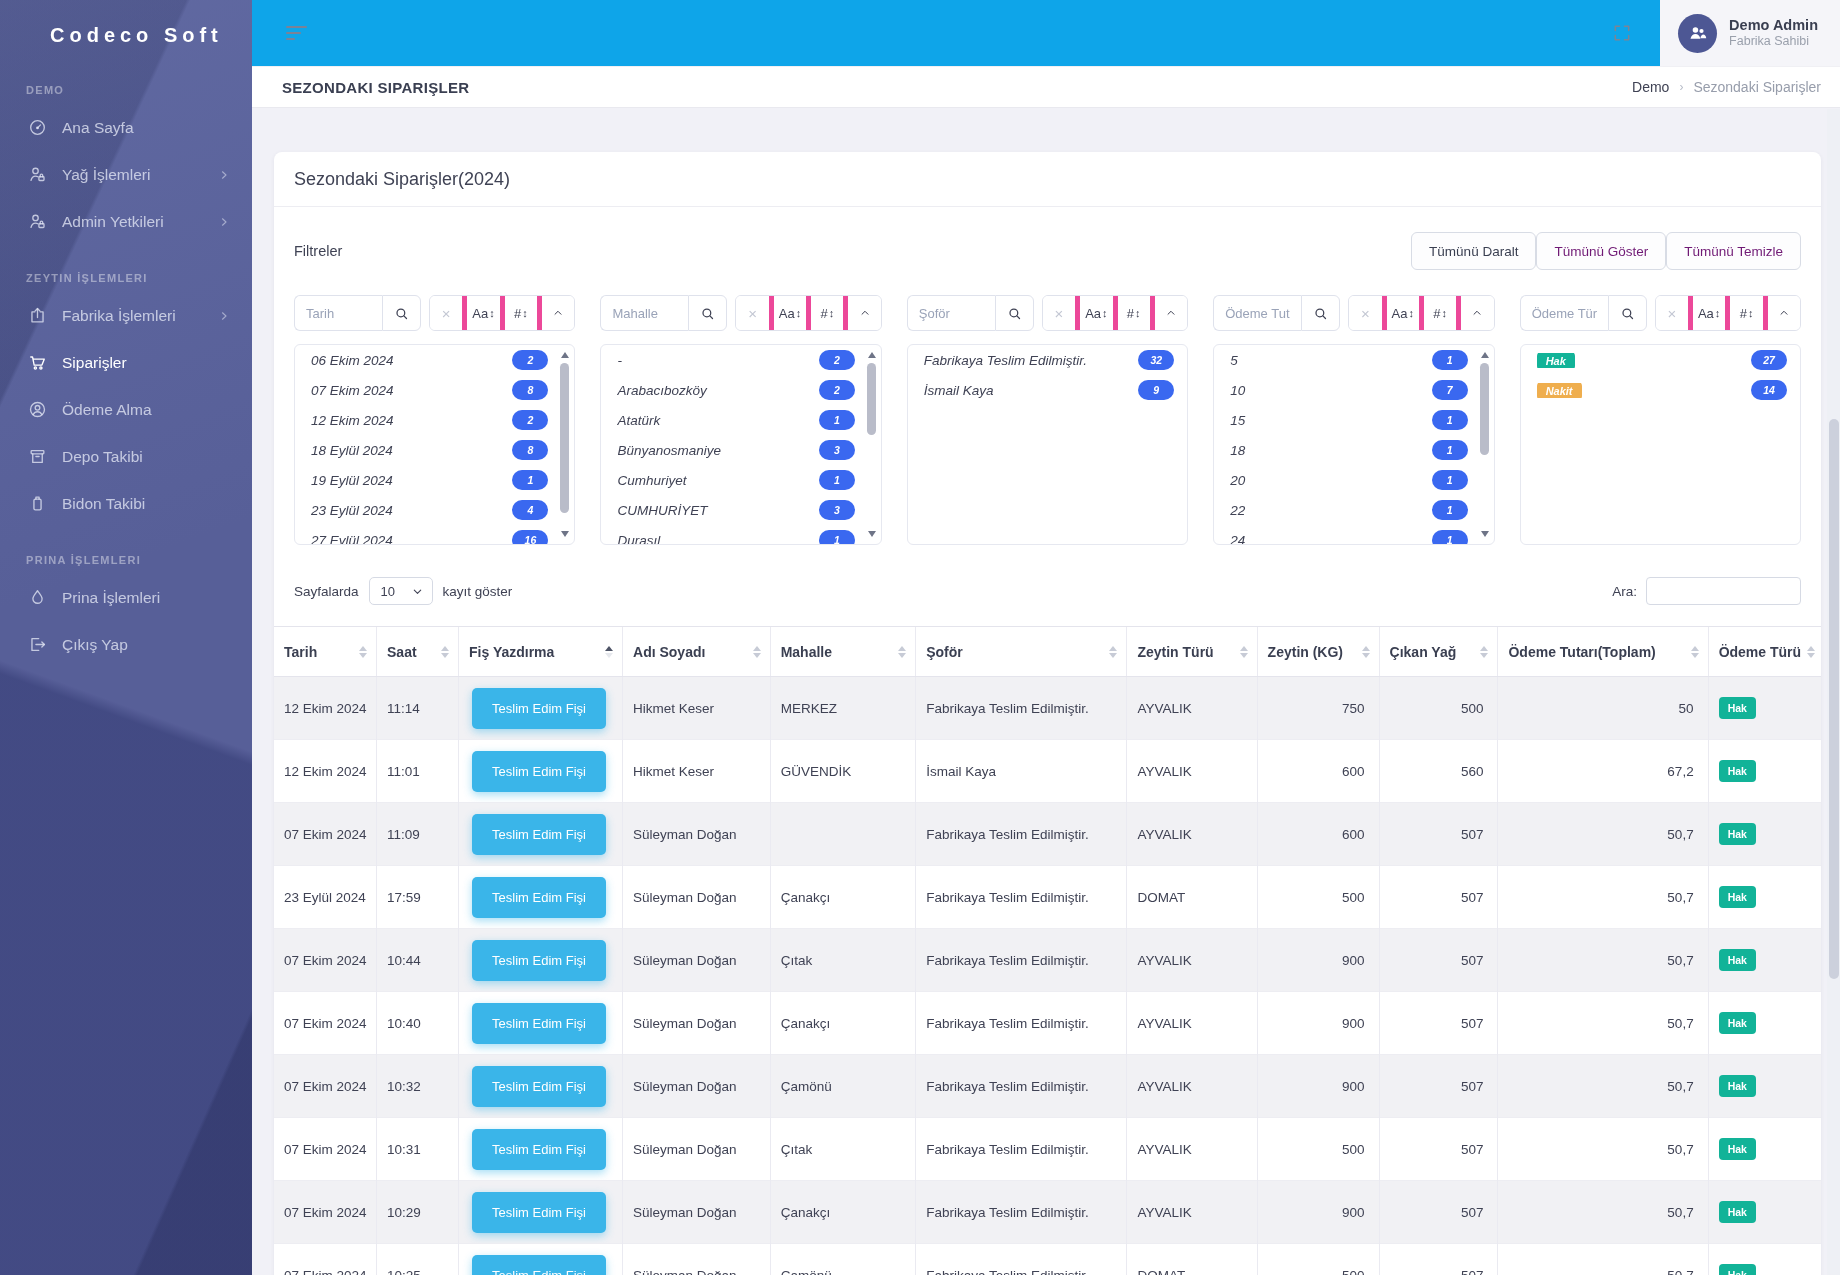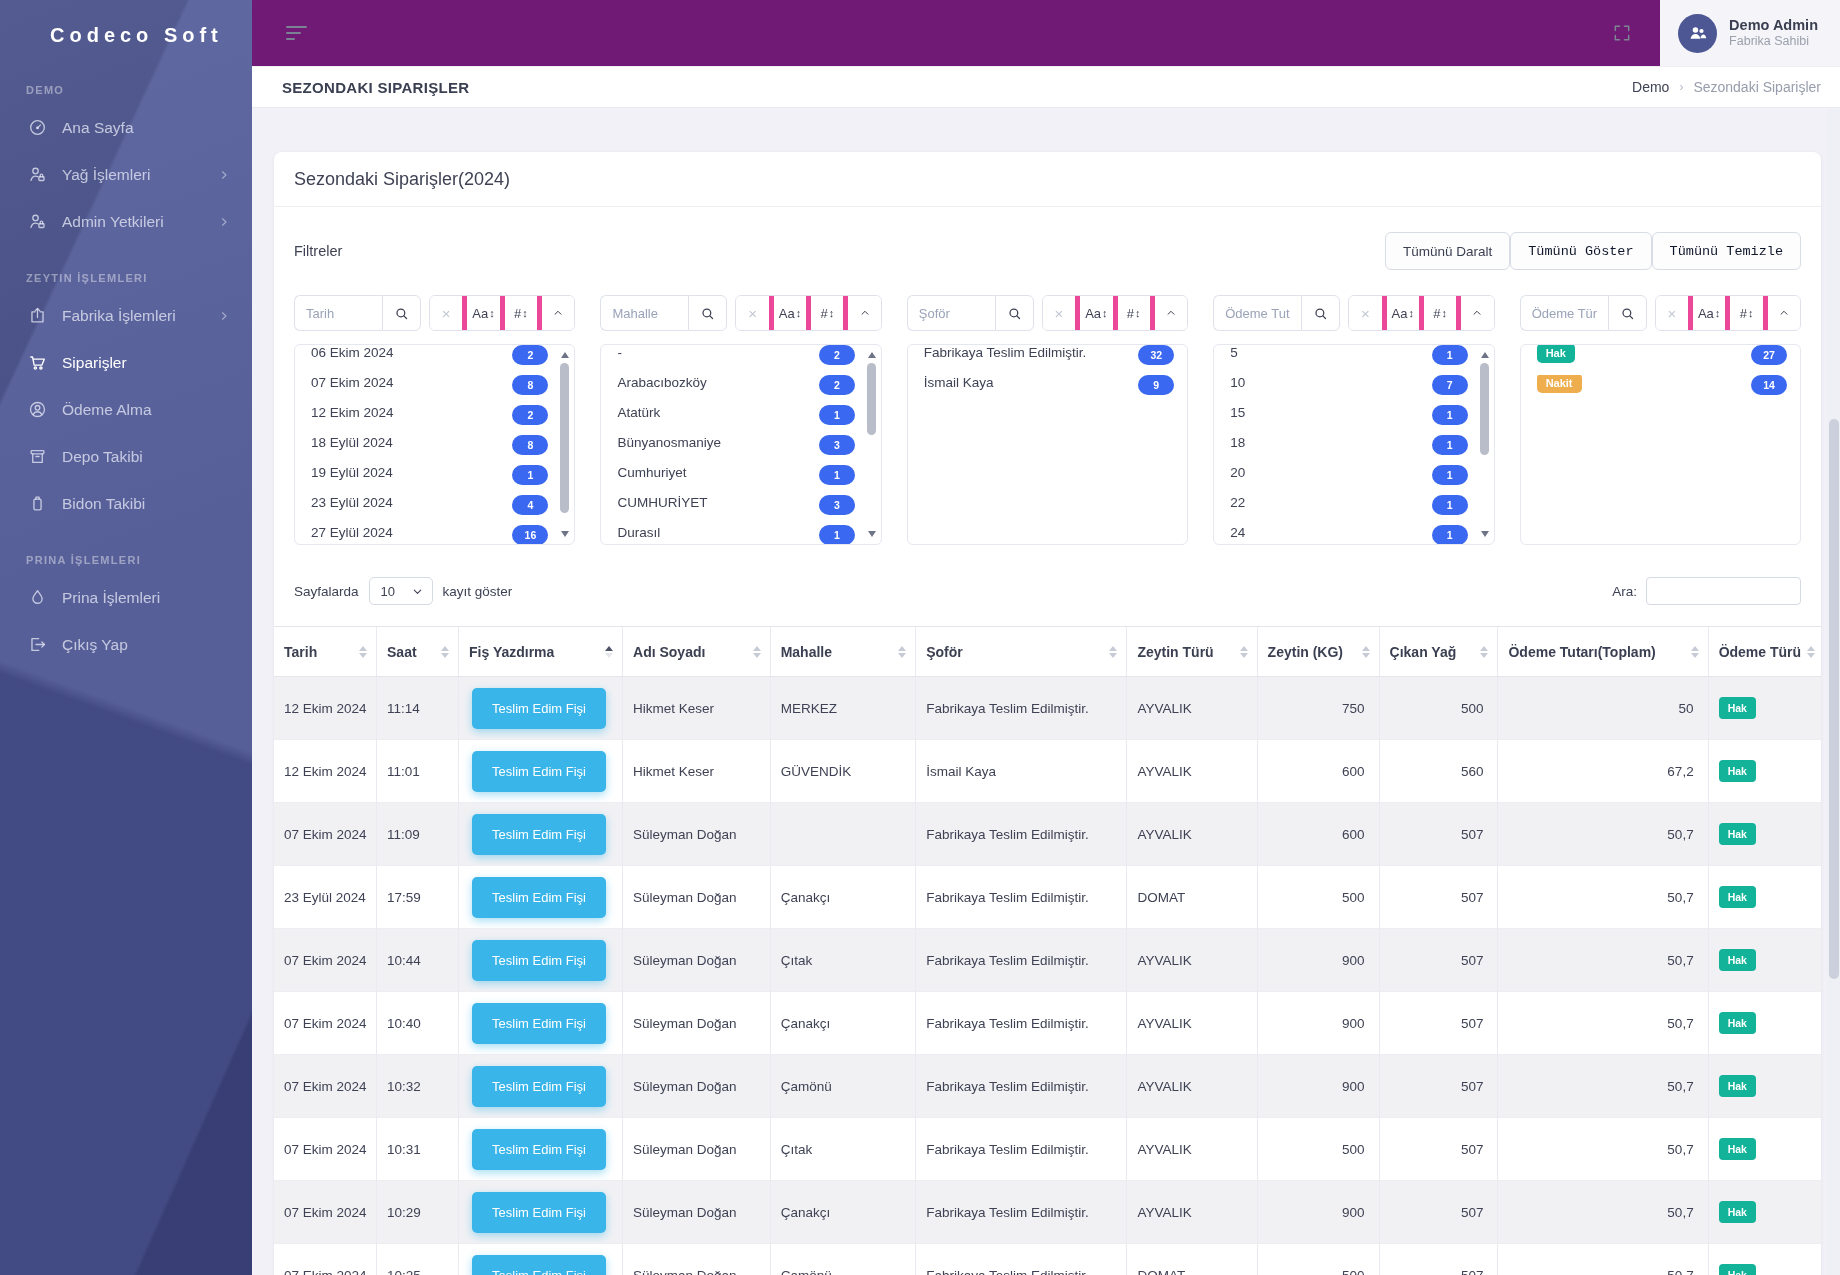--- a/index.html
+++ b/index.html
@@ -22,21 +22,21 @@
   .nav-item.active { color:#ffffff; font-weight:400;align-items:center; }
   .nav-icon { width:20px; height:20px; display:flex; align-items:center; justify-content:center; flex-shrink:0; }
   .nav-icon svg { width:19px; height:19px; }
   .nav-label { white-space:nowrap; }
   .nav-chevron { margin-left:auto; display:flex; opacity:.7; }
   .nav-chevron svg { width:12px; height:12px; }
 
   
   .main { flex:1; height:100%; display:flex; flex-direction:column; position:relative; background:#f1f1f7; min-width:0; }
 
-  .topbar { height:67px; background:#701a75; display:flex; align-items:center; padding-left:30px; border-bottom:1px solid #f0f0f4; flex-shrink:0; }
+  .topbar { height:67px; background:#0ea5e9; display:flex; align-items:center; padding-left:30px; border-bottom:1px solid #f0f0f4; flex-shrink:0; }
   .hamburger { display:flex; flex-direction:column; gap:4px; cursor:pointer; padding:6px 4px; }
   .hamburger span { height:2px; background:#7b8296; border-radius:2px; display:block; }
   .hb1{width:21px;} .hb2{width:15px;} .hb3{width:9px;}
   .fullscreen-btn { margin-left:auto; margin-right:28px; cursor:pointer; display:flex; }
   .fullscreen-btn svg { width:20px; height:20px; }
   .user-block { height:100%; background:#f5f5f9; display:flex; align-items:center; gap:12px; padding:0 22px 0 18px; cursor:pointer; }
   .avatar { width:39px; height:39px; border-radius:50%; background:#4d5794; display:flex; align-items:center; justify-content:center; flex-shrink:0; }
   .avatar svg { width:22px; height:22px; }
   .user-name { font-size:14.5px; font-weight:700; color:#3a3f51; line-height:1.25; }
   .user-role { font-size:12.5px; color:#9aa0ac; line-height:1.25; }
@@ -51,39 +51,39 @@
   .content { flex:1; padding:44px 19px 0 22px; overflow:hidden; }
   .card { background:#fff; border-radius:8px; box-shadow:0 1px 4px rgba(56,60,90,.07); height:1400px; }
   .card-head { height:55px; display:flex; align-items:center; padding:0 20px; border-bottom:1px solid #ededf2; }
   .card-title { font-size:18px; color:#3f4254; }
 
   .filters-row { height:88px; display:flex; align-items:center; padding:0 20px; }
   .filters-label { font-size:14.5px; color:#3f4254; }
   .filters-actions { margin-left:auto; display:flex; }
   .fa-btn { height:38px; padding:0 17px; border:1px solid #d8dce5; border-radius:6px; background:#fdfdfe; font-size:13.5px; font-family:inherit; cursor:pointer; }
   .fa-btn.primary { color:#3a3f51; }
-  .fa-btn.muted { color:#0f172a;font-family:Liberation Mono, monospace; }
+  .fa-btn.muted { color:#701a75; }
 
   .filter-panels { display:flex; gap:25px; padding:0 20px; }
   .f-panel { flex:1; min-width:0; }
   .f-head { display:flex; gap:8px; height:36px; margin-bottom:13px; }
   .f-inputgroup { display:flex; height:36px; }
   .f-input { width:88px; border:1px solid #dfe2ec; border-right:none; border-radius:6px 0 0 6px; padding:0 11px; font-size:13px; color:#3f4254; font-family:inherit; outline:none; min-width:0; }
   .f-input::placeholder { color:#9aa3b8; }
   .f-search { width:39px; border:1px solid #dfe2ec; border-radius:0 6px 6px 0; background:#fff; display:flex; align-items:center; justify-content:center; cursor:pointer; }
   .f-search svg { width:15px; height:15px; }
   .f-btns { flex:1; display:flex; border:1px solid #dfe2ec; border-radius:6px; background:#fff; overflow:hidden; }
   .f-btn { flex:1; display:flex; align-items:center; justify-content:center; gap:1px; border-left:5px solid #ec4899; cursor:pointer; font-size:13px; color:#3f4254; background:#fff; }
   .f-btn:first-child { border-left:none; }
   .f-btn .x { color:#c3c7d3; font-size:15px; }
   .f-btn .updown { font-size:11px; position:relative; top:0px; }
   .f-btn svg { width:12px; height:12px; }
 
   .f-list { position:relative; height:201px; border:1px solid #e6e8f0; border-radius:6px; background:#fff; overflow:hidden; }
-  .f-item { height:30px; display:flex; padding-left:16px; cursor:pointer; }
+  .f-item { height:30px; display:flex; align-items:center; padding-left:16px; cursor:pointer;font-style:italic; }
   .f-item-label { flex:1; font-size:13.5px; color:#3f4254; white-space:nowrap; overflow:hidden; }
   .f-item-pill { font-size:11px; font-weight:700; color:#fff; padding:4px 9px; border-radius:5px; }
   .count-badge { min-width:36px; height:20px; border-radius:10px; background:#3a68f0; color:#fff; font-size:10.5px; font-weight:700; display:flex; align-items:center; justify-content:center; margin-left:8px; }
   .mr-scroll { margin-right:26px; } .mr-plain { margin-right:13px; }
   .f-scroll { position:absolute; top:2px; right:2px; bottom:2px; width:14px; }
   .f-arr { position:absolute; left:3px; width:0; height:0; border-left:4px solid transparent; border-right:4px solid transparent; }
   .f-arr.up { top:5px; border-bottom:6px solid #6e7487; }
   .f-arr.down { bottom:5px; border-top:6px solid #6e7487; }
   .f-thumb { position:absolute; left:2px; width:9px; background:#b9bcc9; border-radius:5px; }
 

